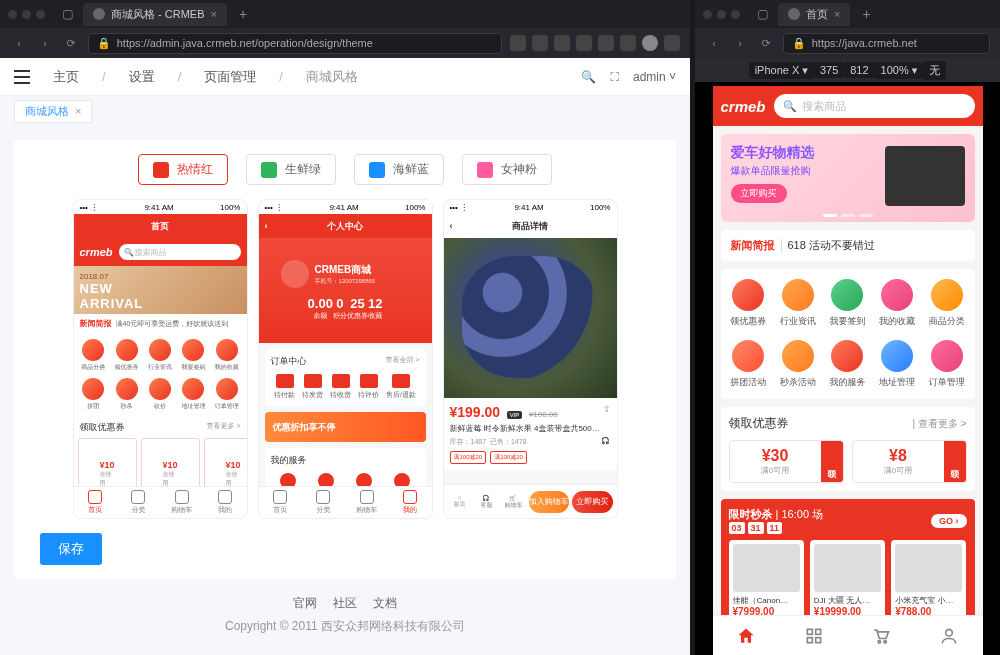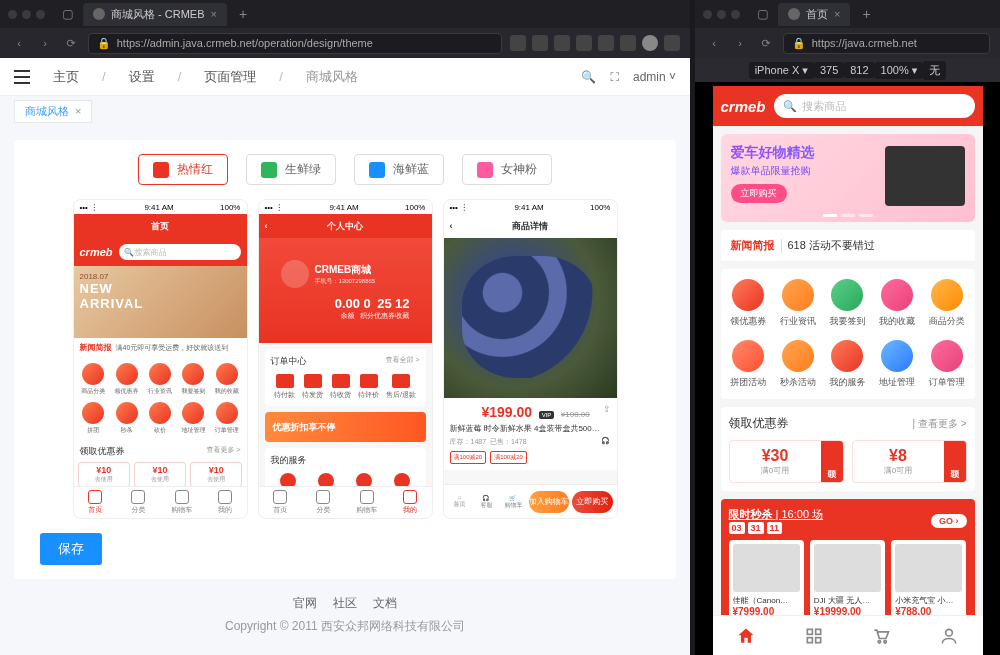--- a/index.html
+++ b/index.html
@@ -49,58 +49,58 @@
 .phone { width: 175px; height: 320px; border: 1px solid #eee; border-radius: 8px; overflow: hidden; background: #f7f7f7; font-size: 9px; position: relative; }
 .phone-status { height: 14px; background: #fff; display: flex; justify-content: space-between; align-items: center; padding: 0 6px; font-size: 8px; color: #000; }
 .phone-nav { height: 24px; display: flex; align-items: center; justify-content: center; position: relative; color: #fff; font-weight: 600; }
 .phone-nav.red { background: linear-gradient(#e93323,#e93323); }
 .phone-nav .back { position: absolute; left: 6px; }
 
 
 .p1-search { background: #e93323; padding: 6px; display: flex; align-items: center; gap: 6px; }
 .p1-logo { color: #fff; font-weight: 700; font-size: 11px; font-style: italic; }
 .p1-input { flex: 1; background: #fff; border-radius: 10px; height: 16px; display: flex; align-items: center; padding: 0 6px; color: #bbb; font-size: 8px; }
-.p1-banner { height: 72px; background: linear-gradient(135deg,#e8c8a0,#c89060); padding: 6px; color: #8b4a2a; position: relative; display:flex; }
+.p1-banner { height: 48px; background: linear-gradient(135deg,#e8c8a0,#c89060); padding: 6px; color: #8b4a2a; position: relative; display:flex; }
 .p1-banner .txt { font-size: 8px; }
 .p1-banner .big { font-size: 13px; font-weight: 800; color: #fff; letter-spacing: 1px; }
 .p1-news { background: #fff; padding: 4px 6px; display: flex; align-items: center; gap: 4px; }
 .p1-news .tag { color: #e93323; font-weight: 700; font-size: 8px; }
 .p1-icons { background: #fff; padding: 6px 4px; display: grid; grid-template-columns: repeat(5,1fr); gap: 6px 2px; }
 .p1-icons .it { display: flex; flex-direction: column; align-items: center; gap: 2px; }
 .p1-icons .ic { width: 22px; height: 22px; border-radius: 50%; background: linear-gradient(135deg,#ff7d4d,#e93323); }
 .p1-coupon-h { background: #fff; padding: 4px 6px; display: flex; justify-content: space-between; color: #333; }
 .p1-coupons { background: #fff; padding: 0 4px 6px; display: flex; gap: 4px; }
-.p1-coupons .c { flex: 1; border: 1px solid #f5d0cc; border-radius: 3px; padding: 2px; text-align: center; color: #e93323; }
+.p1-coupons .c { flex: 1; border: 1px solid #f5d0cc; border-radius: 3px; padding: 21px; text-align: left; color: #e93323; }
 .p1-tabbar { position: absolute; bottom: 0; left: 0; right: 0; height: 32px; background: #fff; border-top: 1px solid #eee; display: flex; }
 .p1-tabbar .tb { flex: 1; display: flex; flex-direction: column; align-items: center; justify-content: center; gap: 1px; font-size: 7px; color: #888; }
 .p1-tabbar .tb.active { color: #e93323; }
 .p1-tabbar .tic { width: 14px; height: 14px; border: 1px solid currentColor; border-radius: 3px; }
 
 
 .p2-top { background: linear-gradient(#f04a3a,#e93323); color: #fff; padding: 22px; }
 .p2-user { display: flex; align-items: center; gap: 6px; }
 .p2-user .av { width: 28px; height: 28px; border-radius: 50%; background: #fff3; }
-.p2-stats { display: flex; justify-content: flex-end; margin-top: 8px; text-align: center; }
+.p2-stats { display: flex; justify-content: center; margin-top: 8px; text-align: center; }
 .p2-stats .v { font-size: 13px; font-weight: 600; }
 .p2-stats .l { font-size: 7px; opacity: .9; }
 .p2-sec { background: #fff; margin: 6px; border-radius: 4px; padding: 6px; }
 .p2-sec-h { display: flex; justify-content: space-between; font-size: 9px; color: #333; margin-bottom: 6px; }
 .p2-ord { display: flex; justify-content: space-around; }
 .p2-ord .o { display:flex; flex-direction:column; align-items:center; gap:2px; font-size:7px; color:#666; }
 .p2-ord .oic { width:18px; height:14px; background:#e93323; border-radius:2px; }
 .p2-promo { margin: 0 6px; height: 30px; background: linear-gradient(90deg,#ff8a3d,#ff5722); border-radius: 4px; color: #fff; display: flex; align-items: center; padding: 0 8px; font-size: 9px; font-weight:600; }
 .p2-srv { display: grid; grid-template-columns: repeat(4,1fr); gap: 8px 4px; }
 .p2-srv .s { display:flex; flex-direction:column; align-items:center; gap:2px; font-size:7px; color:#666; }
 .p2-srv .sic { width:16px; height:16px; border-radius:50%; background:#e93323; }
 
 
 .p3-img { height: 160px; background: radial-gradient(circle at 40% 40%, #3a4a7a 0%, #3a4a7a 30%, #4a5a3a 60%, #2a3a20 100%); position:relative; }
 .p3-img::after { content:""; position:absolute; inset:18px 20px 20px 18px; background: radial-gradient(circle at 30% 30%, #5a6aaa 15%, #2a3a6a 16% 36%, #5a6aaa 37% 50%, #2a3a6a 51% 70%, transparent 71%); border-radius: 40%; filter: blur(.3px); }
 .p3-price { background:#fff; padding:6px; }
-.p3-price .pr { color:#e93323; font-size:14px; font-weight:700;margin-left:32px; }
+.p3-price .pr { color:#e93323; font-size:14px; font-weight:700; }
 .p3-price .op { color:#999; font-size:8px; text-decoration:line-through; margin-left:4px; }
 .p3-price .badge { background:#333; color:#fff; font-size:6px; padding:1px 3px; border-radius:2px; margin-left:4px; }
 .p3-title { color:#333; font-size:8px; margin-top:3px; }
 .p3-meta { color:#999; font-size:7px; display:flex; justify-content:space-between; margin-top:3px; }
 .p3-tags { display:flex; gap:4px; margin-top:4px; }
 .p3-tags span { border:1px solid #e93323; color:#e93323; font-size:6px; padding:1px 3px; border-radius:2px; }
 .p3-bot { position:absolute; bottom:0; left:0; right:0; height:34px; background:#fff; border-top:1px solid #eee; display:flex; align-items:center; padding:0 4px; gap:3px; }
 .p3-bot .a { display:flex; flex-direction:column; align-items:center; font-size:6px; color:#888; width:24px; }
 .p3-bot .btn { flex:1; height:22px; border-radius:11px; display:flex; align-items:center; justify-content:center; color:#fff; font-size:8px; }
 .p3-bot .b1 { background:linear-gradient(90deg,#ffa040,#ff7d20); }
@@ -137,21 +137,21 @@
 .m-sec { background:#fff; margin:8px; border-radius:4px; padding:8px; }
 .m-sec-h { display:flex; justify-content:space-between; align-items:center; font-size:12px; color:#333; margin-bottom:8px; }
 .m-sec-h .more { color:#999; font-size:10px; }
 .m-coupons { display:flex; gap:8px; }
 .m-coupons .c { flex:1; background:#fff; border:1px solid #fdd; border-radius:4px; display:flex; overflow:hidden; }
 .m-coupons .cl { flex:1; padding:6px; text-align:center; }
 .m-coupons .cl .v { color:#e93323; font-size:16px; font-weight:700; }
 .m-coupons .cl .d { color:#999; font-size:8px; }
 .m-coupons .cr { width:22px; background:#e93323; color:#fff; display:flex; align-items:center; justify-content:center; writing-mode:vertical-rl; font-size:9px; }
 .m-seckill { background:#e93323; margin:8px; border-radius:4px; padding:8px; color:#fff; }
-.m-seckill-h { display:flex; align-items:center; justify-content:space-between; font-size:11px;text-decoration:underline; }
+.m-seckill-h { display:flex; align-items:center; justify-content:space-between; font-size:11px; }
 .m-seckill-h .tm { display:flex; gap:3px; }
 .m-seckill-h .tm span { background:#fff; color:#e93323; padding:1px 3px; border-radius:2px; font-size:9px; font-weight:600; }
 .m-seckill-h .go { background:#fff; color:#e93323; border-radius:10px; padding:2px 8px; font-weight:700; font-size:9px; }
 .m-prods { display:flex; gap:6px; margin-top:6px; }
 .m-prods .p { flex:1; background:#fff; border-radius:4px; padding:4px; color:#333; }
 .m-prods .pi { width:100%; height:48px; background:#ddd; border-radius:3px; }
 .m-prods .pn { font-size:8px; margin-top:3px; white-space:nowrap; overflow:hidden; text-overflow:ellipsis; }
 .m-prods .pp { color:#e93323; font-size:10px; font-weight:700; }
 .m-tabbar { position:absolute; bottom:0; left:0; right:0; height:40px; background:#fff; border-top:1px solid #eee; display:flex; }
 .m-tabbar .t { flex:1; display:flex; align-items:center; justify-content:center; color:#888; }

